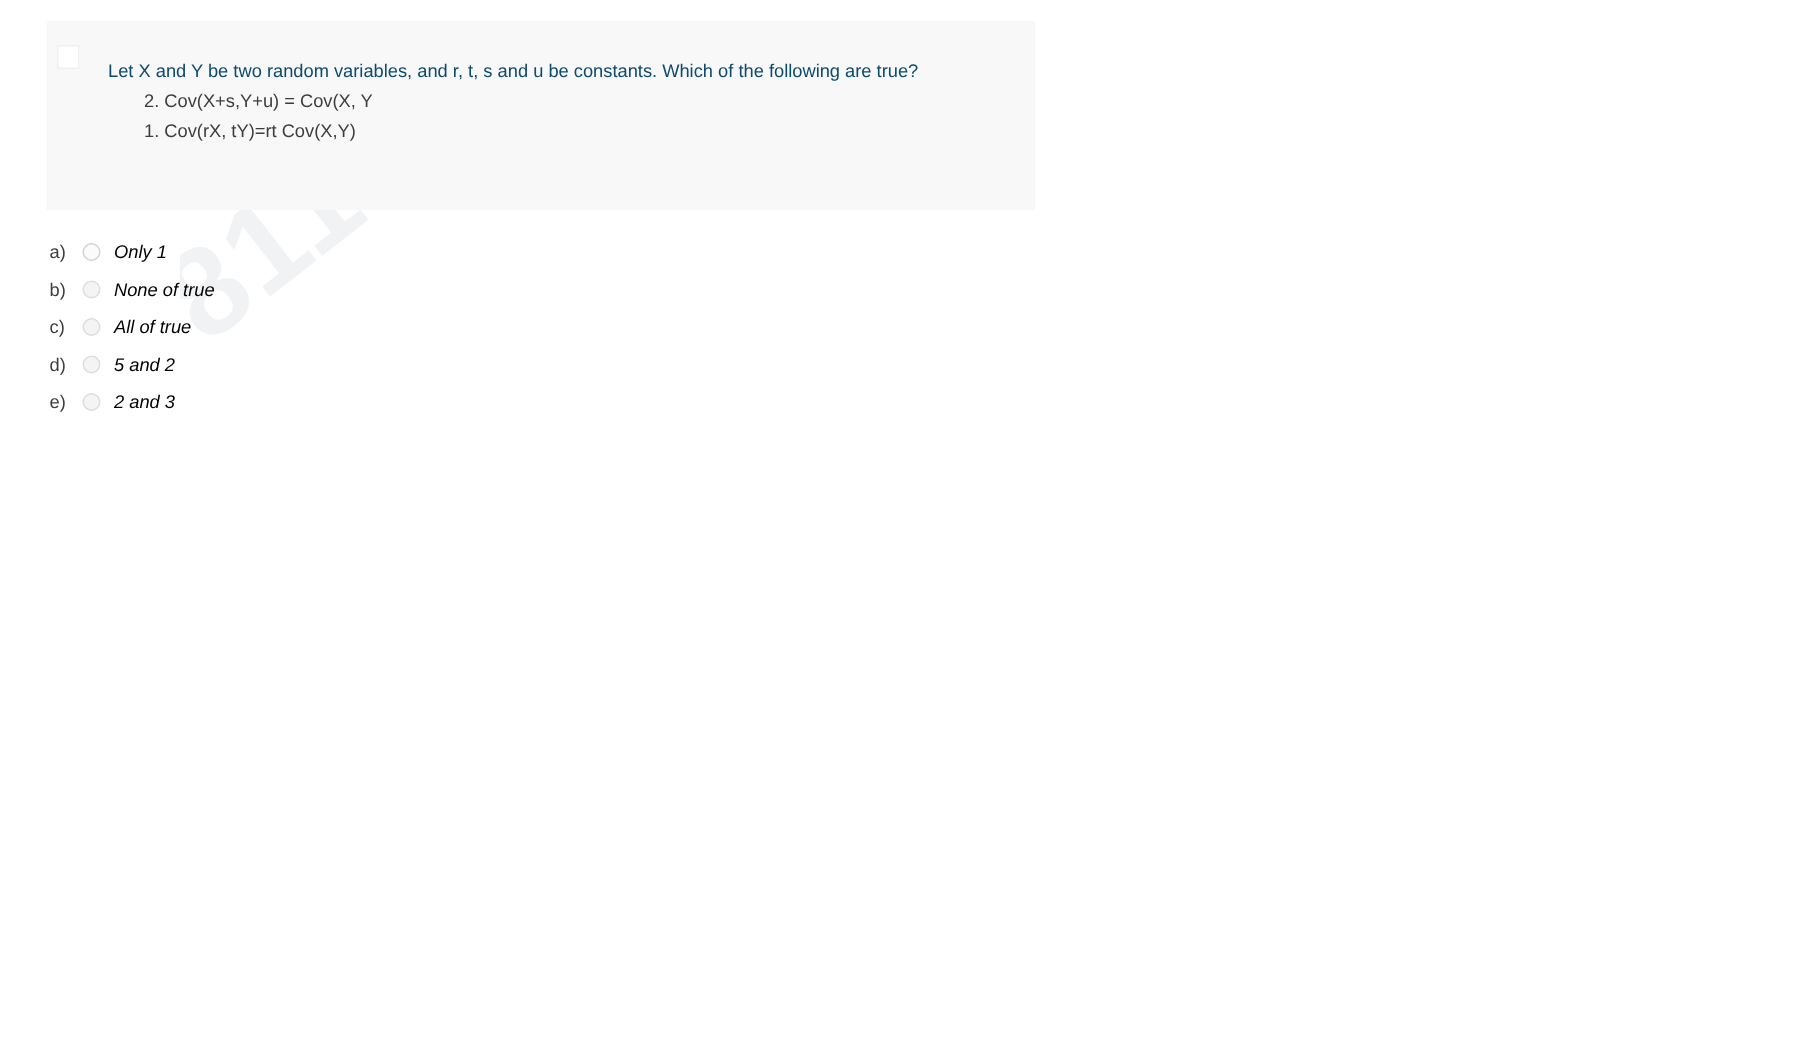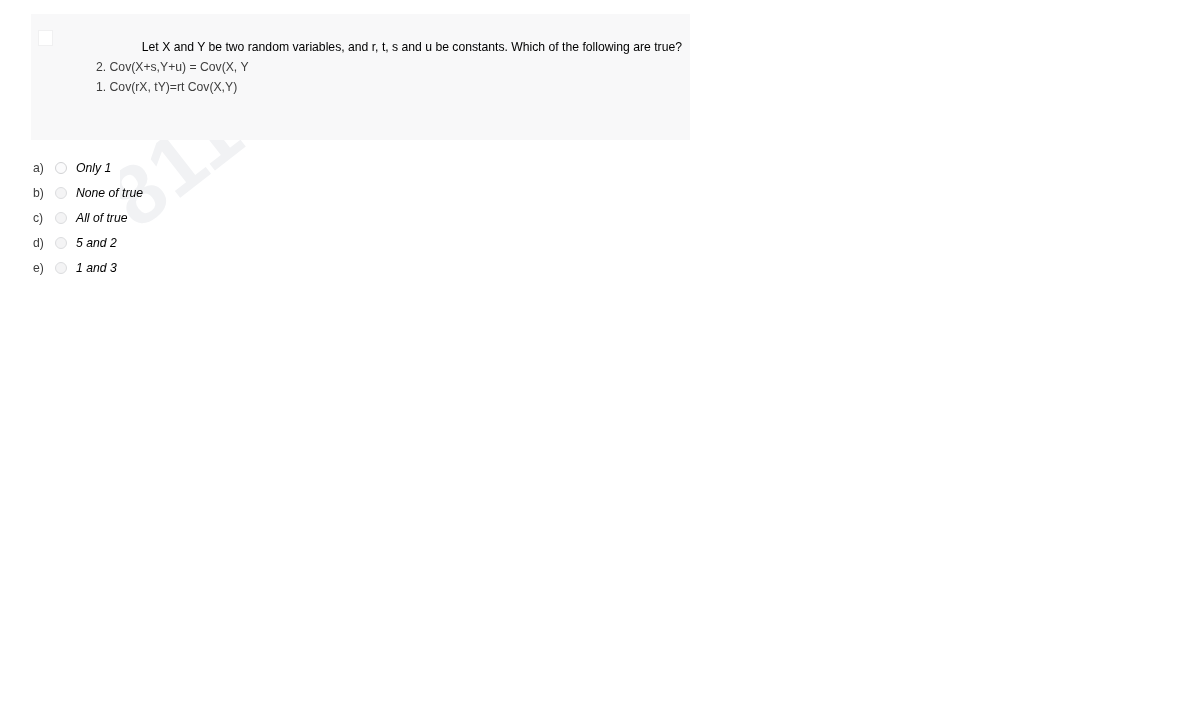--- a/index.html
+++ b/index.html
@@ -65,23 +65,22 @@
   }
   #question-body {
     position: absolute;
     left: 41px;
     top: 23px;
     width: 610px;
   }
   .stem-line {
     font-size: 12.2px;
     line-height: 20px;
-    color: #000000;
+    color: #0c4a6e;
     white-space: nowrap;
-    text-align: right;
   }
   .stem-item {
     font-size: 12.2px;
     line-height: 20px;
     color: #3d3d3d;
     margin-left: 24px;
     white-space: nowrap;
   }
 
   
@@ -161,16 +160,16 @@
 
   <div class="option-row">
     <span class="option-letter">d)</span>
     <span class="option-radio dim"></span>
     <span class="option-label">5 and 2</span>
   </div>
 
   <div class="option-row">
     <span class="option-letter">e)</span>
     <span class="option-radio dim"></span>
-    <span class="option-label">1 and 3</span>
+    <span class="option-label">2 and 3</span>
   </div>
 
 </div>
 
 </body></html>

